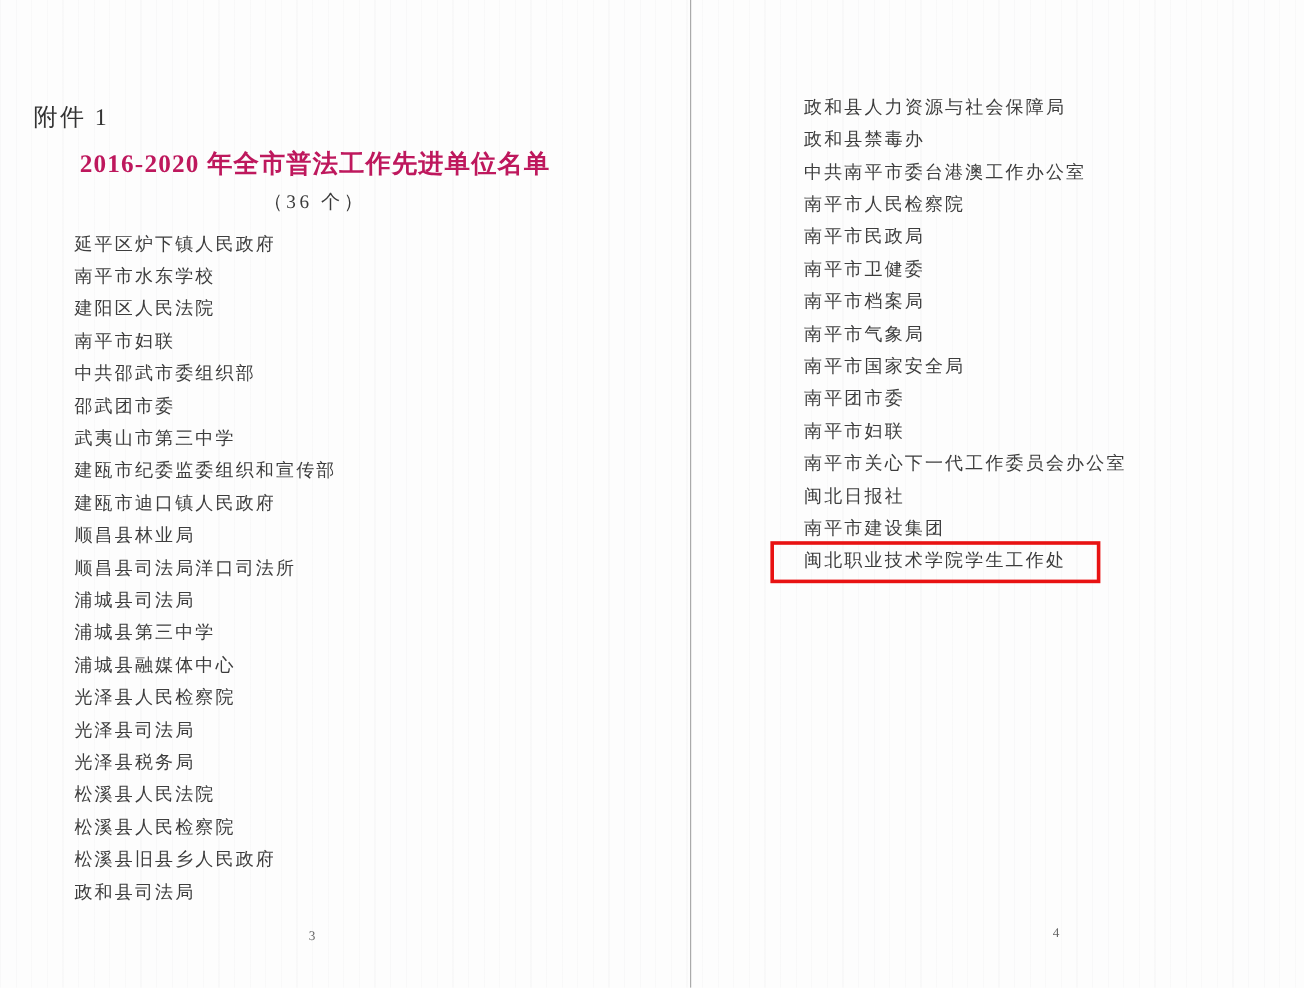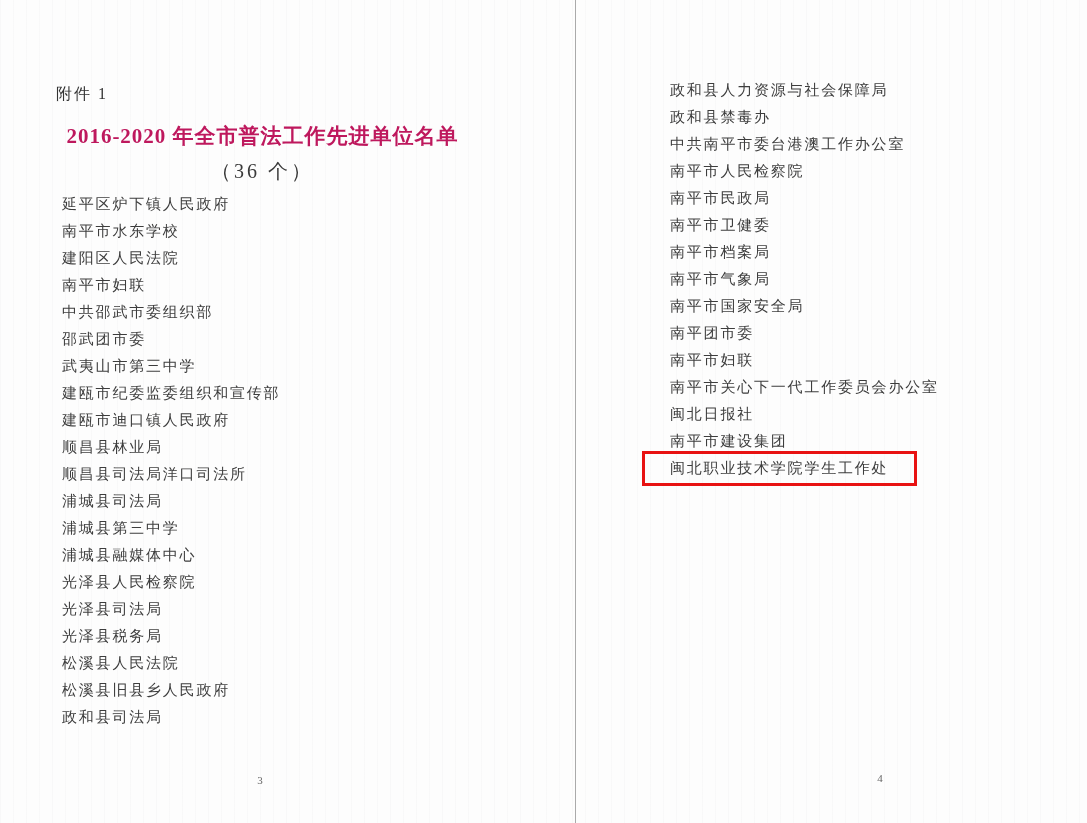--- a/index.html
+++ b/index.html
@@ -35,42 +35,41 @@
   }
   .page {
     position: absolute; top: 0; bottom: 0;
   }
   .page-left  { left: 0; width: 575px; }
   .page-right { left: 576px; right: 0; }
 
   .attachment-label {
     position: absolute;
     left: 28px; top: 84px;
-    font-size: 16px;
+    font-size: 20px;
     letter-spacing: 2px;
     color: #333;
-    margin-left: 28px;
   }
   .doc-title {
     position: absolute;
     left: 0; top: 122px;
     width: 525px;
     text-align: center;
     font-size: 21px;
     font-weight: bold;
     letter-spacing: 1px;
     color: #be185d;
     white-space: nowrap;
   }
   .doc-subtitle {
     position: absolute;
     left: 0; top: 158px;
     width: 525px;
     text-align: center;
-    font-size: 20px;
+    font-size: 16px;
     letter-spacing: 3px;
     color: #3a3a3a;
   }
   .unit-list {
     position: absolute;
     white-space: nowrap;
   }
   .unit-list-left  { left: 62px;  top: 191px; }
   .unit-list-right { left: 94px; top: 77px; }
   .list-item {
@@ -121,20 +120,21 @@
       <div class="list-item">建瓯市迪口镇人民政府</div>
       <div class="list-item">顺昌县林业局</div>
       <div class="list-item">顺昌县司法局洋口司法所</div>
       <div class="list-item">浦城县司法局</div>
       <div class="list-item">浦城县第三中学</div>
       <div class="list-item">浦城县融媒体中心</div>
       <div class="list-item">光泽县人民检察院</div>
       <div class="list-item">光泽县司法局</div>
       <div class="list-item">光泽县税务局</div>
       <div class="list-item">松溪县人民法院</div>
+      <div class="list-item">松溪县人民检察院</div>
       <div class="list-item">松溪县旧县乡人民政府</div>
       <div class="list-item">政和县司法局</div>
     </div>
   <div class="page-number page-number-left">3</div>
 </div>
 
 <div class="divider"></div>
 
 <div class="page page-right">
   <div class="unit-list unit-list-right"><div class="list-item">政和县人力资源与社会保障局</div><div class="list-item">政和县禁毒办</div><div class="list-item">中共南平市委台港澳工作办公室</div><div class="list-item">南平市人民检察院</div><div class="list-item">南平市民政局</div><div class="list-item">南平市卫健委</div><div class="list-item">南平市档案局</div><div class="list-item">南平市气象局</div><div class="list-item">南平市国家安全局</div><div class="list-item">南平团市委</div><div class="list-item">南平市妇联</div><div class="list-item">南平市关心下一代工作委员会办公室</div><div class="list-item">闽北日报社</div><div class="list-item">南平市建设集团</div><div class="list-item highlighted">闽北职业技术学院学生工作处<span class="highlight-box"></span></div></div>

